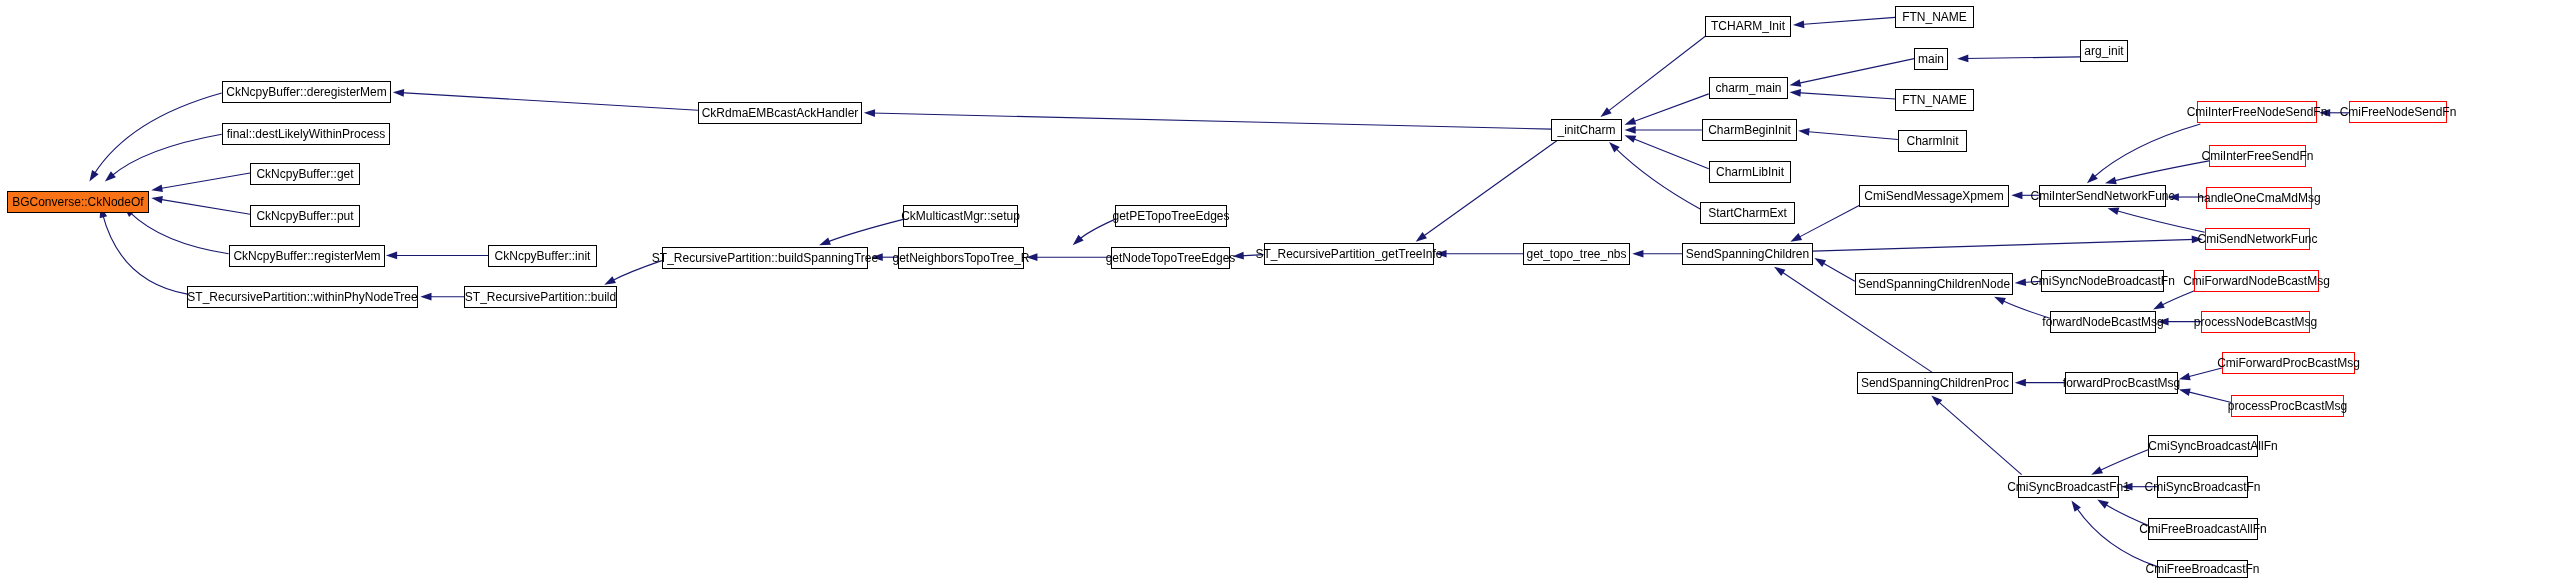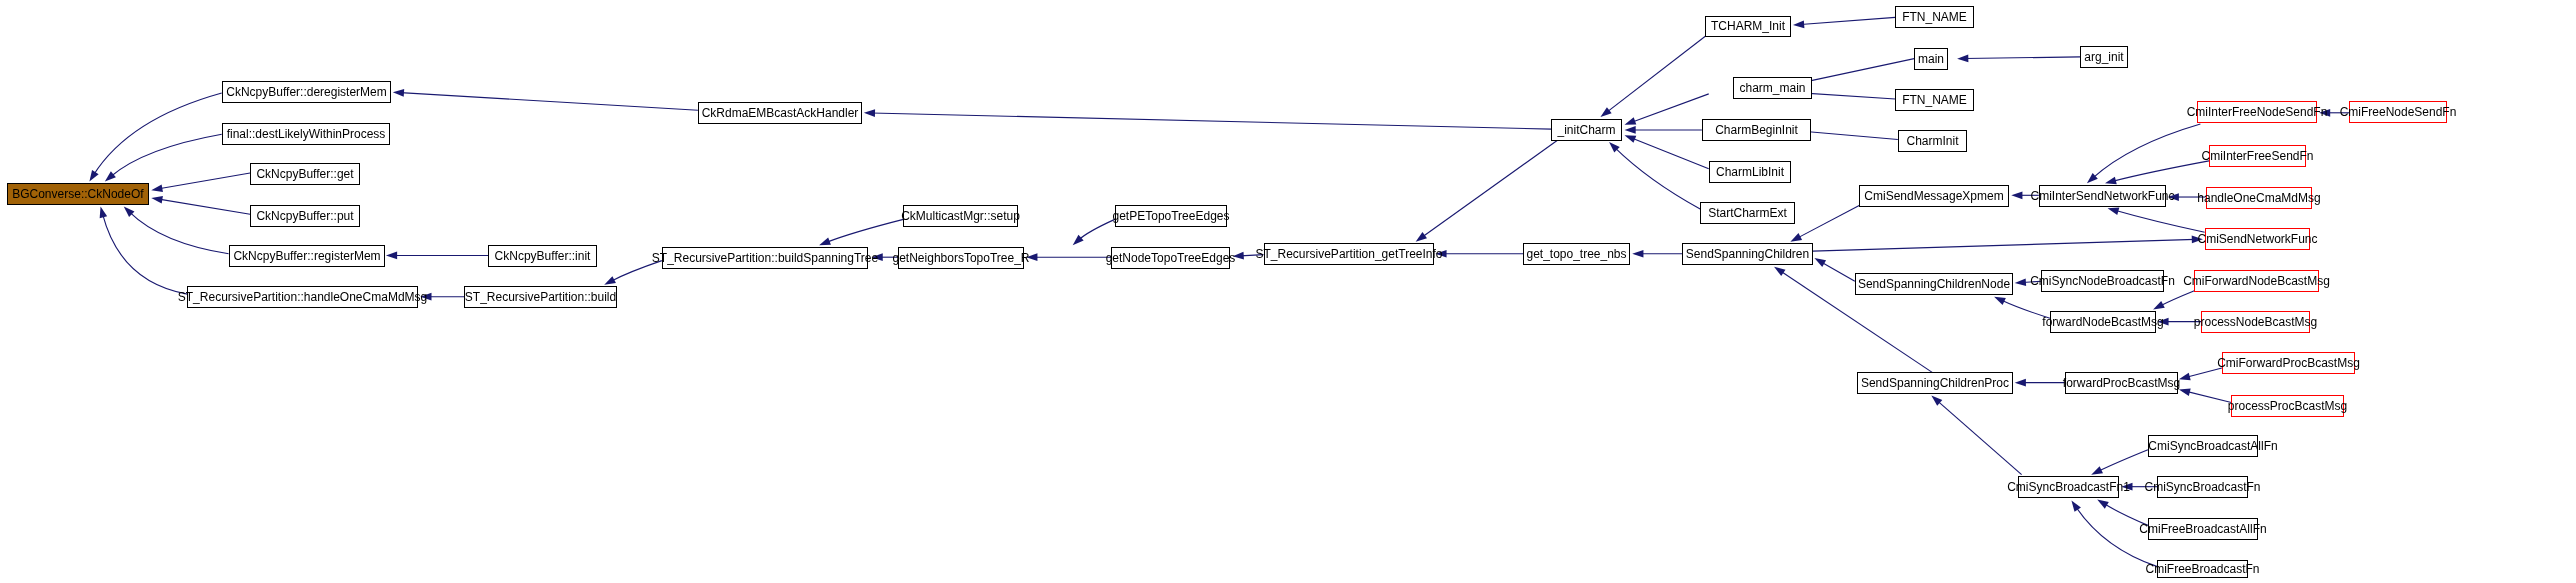--- a/index.html
+++ b/index.html
@@ -2,21 +2,21 @@
 <html style="font-size:13.8px"><head>
 <meta charset="utf-8">
 <style>
   html,body{margin:0;padding:0;background:#ffffff;}
   #canvas{position:relative;width:2576px;height:584px;background:#fff;overflow:hidden;
           font-family:"Liberation Sans",sans-serif;}
   #edge-layer{position:absolute;left:0;top:0;z-index:0;}
   .node{position:absolute;box-sizing:border-box;border:0.9px solid #000;background:#fff;
         color:#000;font-size:12px;display:flex;align-items:center;justify-content:center;
         white-space:nowrap;z-index:1;cursor:pointer;}
-  .node.highlight{background:#a16207;}
+  .node.highlight{background:#f97316;margin-top:8px;}
   .node.red{border-color:#ff0000;}
 </style>
 </head>
 <body>
 
 <div id="canvas">
   <svg id="edge-layer" width="2576" height="584" viewBox="0 0 2997 679" xmlns="http://www.w3.org/2000/svg">
       <path d="M258,108 Q150,138 108.79808558196359,203.38564679384038" fill="none" stroke="#191970" stroke-width="1.3"></path>
       <polygon points="104,211 107.12339145975649,197.60244702234323 114.73774466591611,202.4005326043068" fill="#191970"></polygon>
       <path d="M258,156 Q168,172 128.86481267120402,205.17983273528355" fill="none" stroke="#191970" stroke-width="1.3"></path>
@@ -119,43 +119,43 @@
       <polygon points="2440,581 2453.4476393019704,583.9001719266452 2448.7768360937944,591.5932595636408" fill="#191970"></polygon>
       <path d="M2510,659 Q2448,638 2415.0535127650355,589.4472819695259" fill="none" stroke="#191970" stroke-width="1.3"></path>
       <polygon points="2410,582 2421.0231594231473,590.2304286845753 2413.5758774536216,595.2839414496106" fill="#191970"></polygon>
     </svg>
 <div class="node highlight" style="left: 6.9px; top: 183px; width: 142px; height: 21.5px;">BGConverse::CkNodeOf</div>
     <div class="node default" style="left: 222px; top: 81px; width: 169px; height: 21.5px;">CkNcpyBuffer::deregisterMem</div>
     <div class="node default" style="left: 222px; top: 123px; width: 168px; height: 21.5px;">final::destLikelyWithinProcess</div>
     <div class="node default" style="left: 250px; top: 163px; width: 110px; height: 21.5px;">CkNcpyBuffer::get</div>
     <div class="node default" style="left: 250px; top: 205px; width: 110px; height: 21.5px;">CkNcpyBuffer::put</div>
     <div class="node default" style="left: 229px; top: 245px; width: 156px; height: 21.5px;">CkNcpyBuffer::registerMem</div>
-    <div class="node default" style="left: 187px; top: 286px; width: 231px; height: 21.5px;">ST_RecursivePartition::handleOneCmaMdMsg</div>
+    <div class="node default" style="left: 187px; top: 286px; width: 231px; height: 21.5px;">ST_RecursivePartition::withinPhyNodeTree</div>
     <div class="node default" style="left: 488px; top: 245px; width: 109px; height: 21.5px;">CkNcpyBuffer::init</div>
     <div class="node default" style="left: 464px; top: 286px; width: 153px; height: 21.5px;">ST_RecursivePartition::build</div>
     <div class="node default" style="left: 698px; top: 102px; width: 164px; height: 22.3px;">CkRdmaEMBcastAckHandler</div>
     <div class="node default" style="left: 662px; top: 247px; width: 206px; height: 21.5px;">ST_RecursivePartition::buildSpanningTree</div>
     <div class="node default" style="left: 903px; top: 205px; width: 115px; height: 21.5px;">CkMulticastMgr::setup</div>
     <div class="node default" style="left: 898px; top: 247px; width: 126px; height: 21.5px;">getNeighborsTopoTree_R</div>
     <div class="node default" style="left: 1115px; top: 205px; width: 112px; height: 21.5px;">getPETopoTreeEdges</div>
     <div class="node default" style="left: 1111px; top: 247px; width: 119px; height: 21.5px;">getNodeTopoTreeEdges</div>
     <div class="node default" style="left: 1264px; top: 243px; width: 170px; height: 21.5px;">ST_RecursivePartition_getTreeInfo</div>
     <div class="node default" style="left: 1523px; top: 243px; width: 107px; height: 21.5px;">get_topo_tree_nbs</div>
     <div class="node default" style="left: 1682px; top: 243px; width: 131px; height: 21.5px;">SendSpanningChildren</div>
     <div class="node default" style="left: 1551px; top: 119px; width: 71px; height: 21.5px;">_initCharm</div>
     <div class="node default" style="left: 1705px; top: 15.5px; width: 86px; height: 21.5px;">TCHARM_Init</div>
     <div class="node default" style="left: 1895px; top: 6px; width: 79px; height: 21.5px;">FTN_NAME</div>
     <div class="node default" style="left: 1914px; top: 48px; width: 34px; height: 21.5px;">main</div>
-    <div class="node default" style="left: 1709px; top: 77px; width: 79px; height: 21.5px; margin-left: 24px;">charm_main</div>
+    <div class="node default" style="left: 1709px; top: 77px; width: 79px; height: 21.5px;">charm_main</div>
     <div class="node default" style="left: 1895px; top: 89px; width: 79px; height: 21.5px;">FTN_NAME</div>
-    <div class="node default" style="left: 1702px; top: 119px; width: 109px; height: 21.5px;">CharmBeginInit</div>
+    <div class="node default" style="left: 1702px; top: 119px; width: 95px; height: 21.5px;">CharmBeginInit</div>
     <div class="node default" style="left: 1898px; top: 130px; width: 69px; height: 21.5px;">CharmInit</div>
     <div class="node default" style="left: 1709px; top: 161px; width: 82px; height: 21.5px;">CharmLibInit</div>
     <div class="node default" style="left: 1700px; top: 202px; width: 95px; height: 21.5px;">StartCharmExt</div>
-    <div class="node default" style="left: 2080px; top: 46px; width: 48px; height: 21.5px;">arg_init</div>
+    <div class="node default" style="left: 2080px; top: 40px; width: 48px; height: 21.5px;">arg_init</div>
     <div class="node default" style="left: 1859px; top: 185px; width: 150px; height: 21.5px;">CmiSendMessageXpmem</div>
     <div class="node default" style="left: 2039px; top: 185px; width: 127px; height: 21.5px;">CmiInterSendNetworkFunc</div>
     <div class="node red" style="left: 2197px; top: 101px; width: 120px; height: 22.3px;">CmiInterFreeNodeSendFn</div>
     <div class="node red" style="left: 2349px; top: 101px; width: 98px; height: 22.3px;">CmiFreeNodeSendFn</div>
     <div class="node red" style="left: 2209px; top: 145px; width: 97px; height: 21.5px;">CmiInterFreeSendFn</div>
     <div class="node red" style="left: 2206px; top: 187px; width: 106px; height: 21.5px;">handleOneCmaMdMsg</div>
     <div class="node red" style="left: 2205px; top: 228px; width: 105px; height: 21.5px;">CmiSendNetworkFunc</div>
     <div class="node default" style="left: 1855px; top: 273px; width: 158px; height: 21.5px;">SendSpanningChildrenNode</div>
     <div class="node default" style="left: 2041px; top: 270px; width: 123px; height: 21.5px;">CmiSyncNodeBroadcastFn</div>
     <div class="node red" style="left: 2194px; top: 270px; width: 125px; height: 21.5px;">CmiForwardNodeBcastMsg</div>

